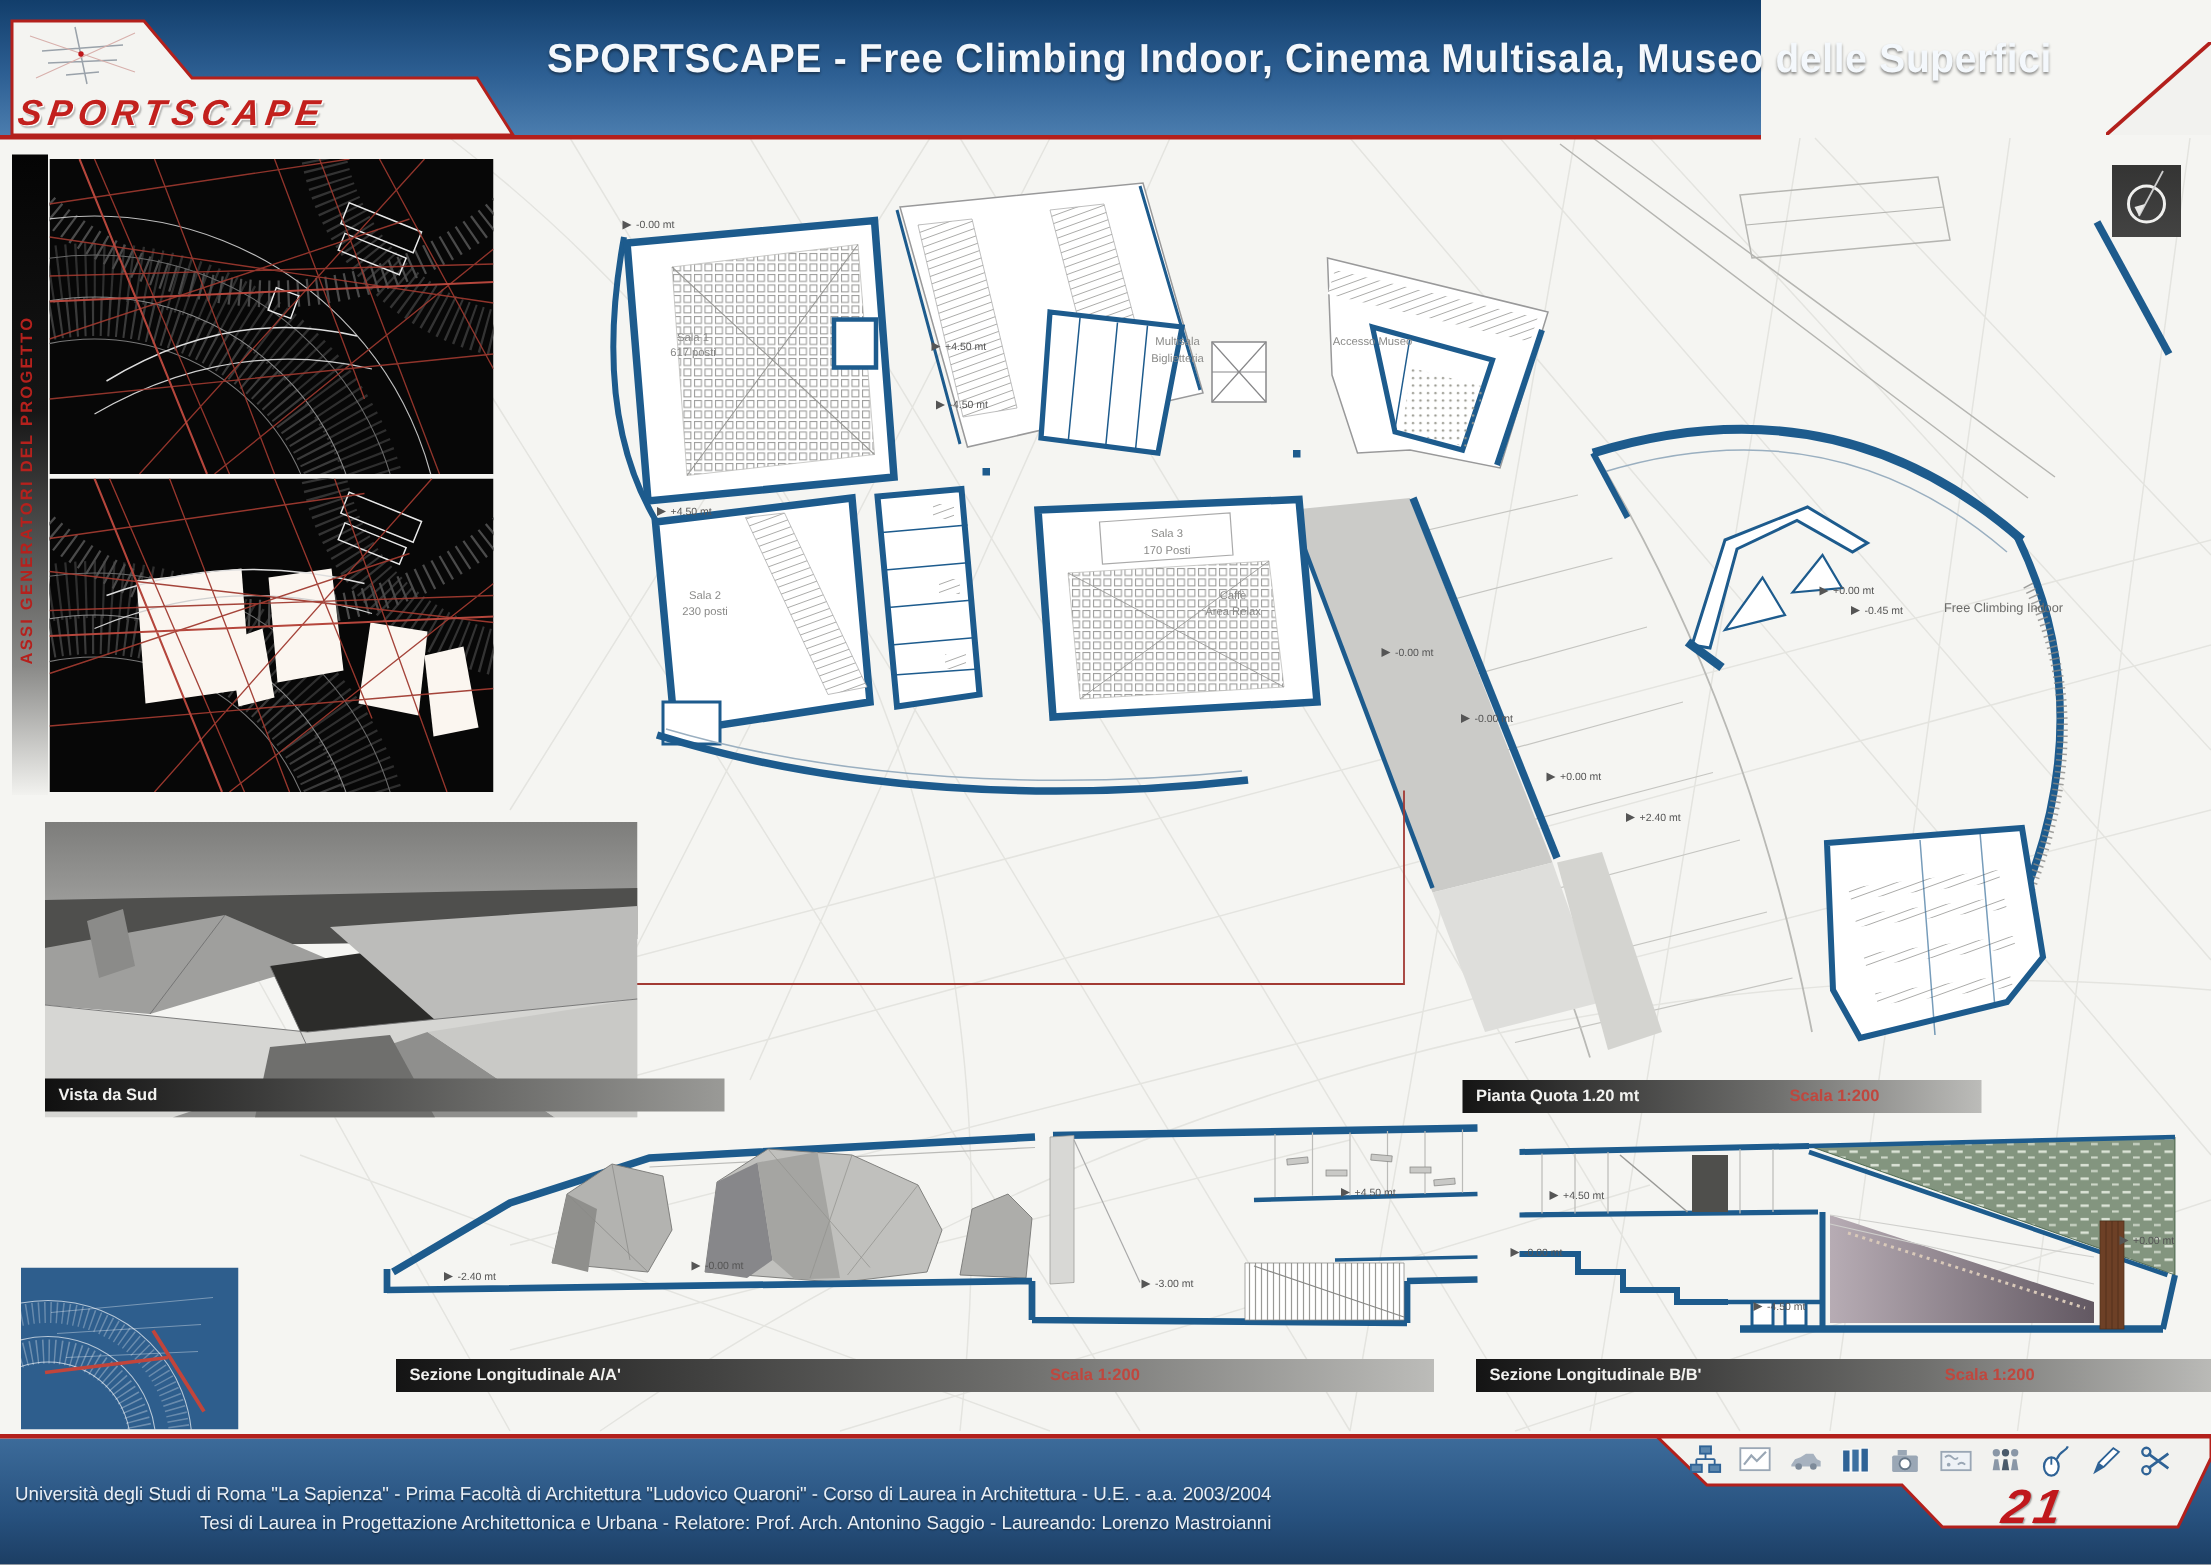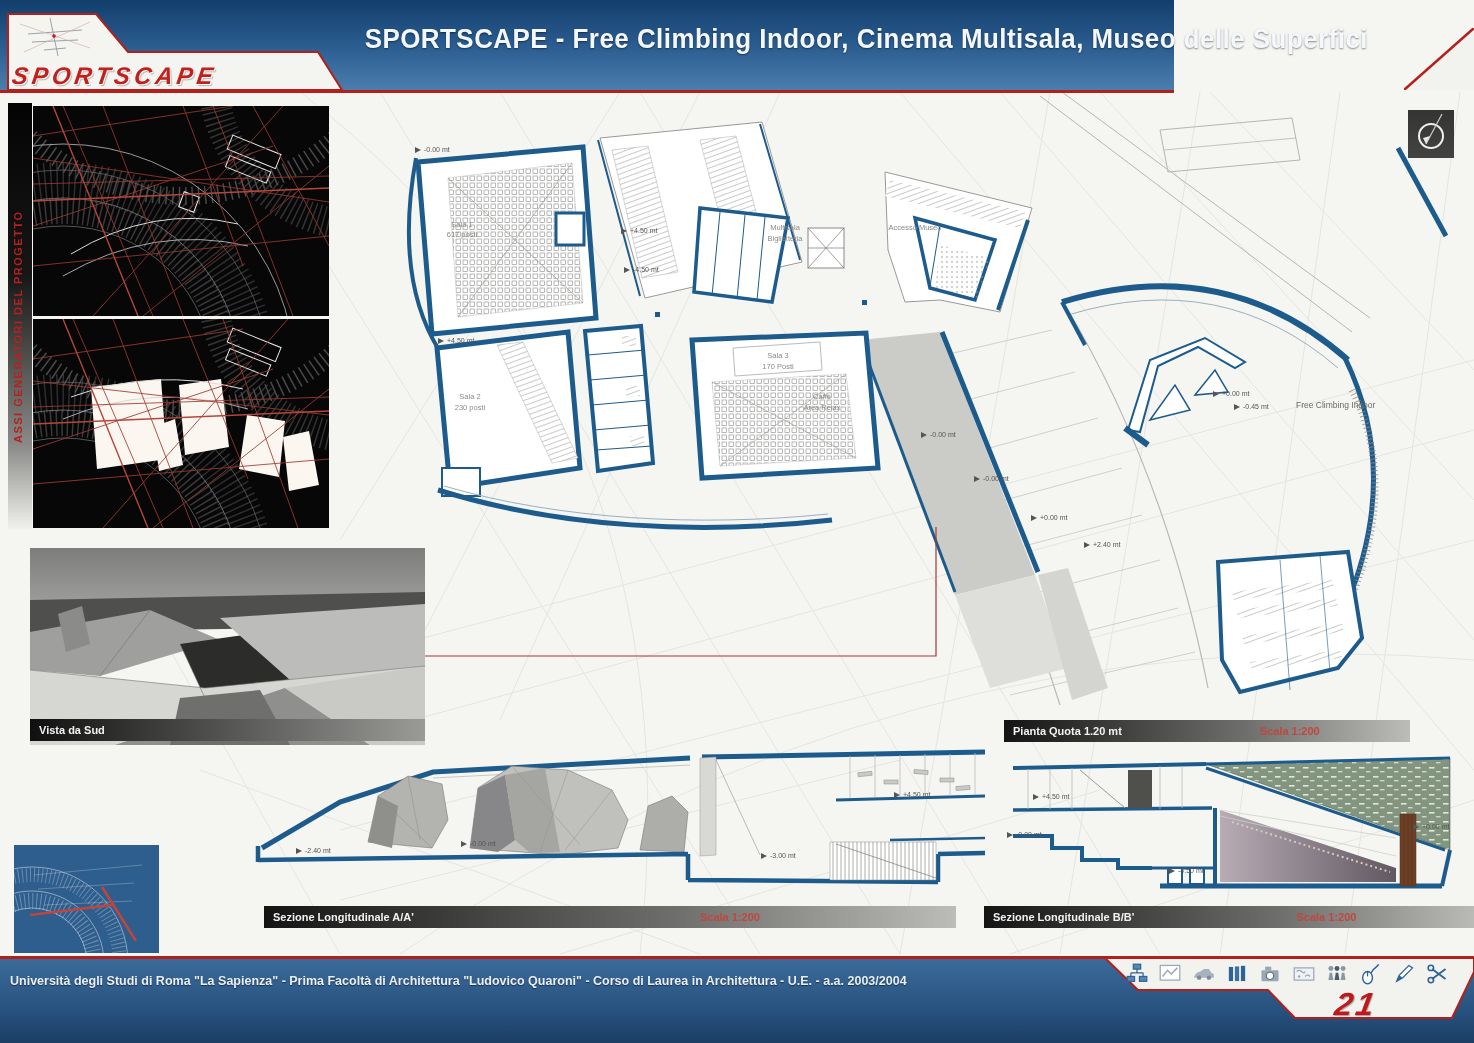--- a/index.html
+++ b/index.html
@@ -26,22 +26,22 @@
     color:#b5211d;font-size:11px;font-weight:bold;letter-spacing:1.5px;white-space:nowrap;}
   
   .cbar{height:22px;background:linear-gradient(90deg,#141414 0%,#6f6f6d 60%,#bcbcb9 100%);
     color:#f2f2f0;font-size:11px;font-weight:bold;line-height:22px;}
   .cbar .lab{position:absolute;left:9px;top:0;white-space:nowrap;}
   .cbar .scl{position:absolute;left:63%;top:0;color:#c0473e;white-space:nowrap;}
   
   #footer{left:0;top:956px;width:1474px;height:87px;
     background:linear-gradient(180deg,#3c6b9a 0%,#27517e 60%,#1b3c61 100%);
     border-top:3px solid #b3201c;}
-  #footer .ftext{position:absolute;left:10px;top:13px;color:#e9eff6;
-    font-size:12.5px;font-weight:bold;line-height:19px;
+  #footer .ftext{position:absolute;left:10px;top:28px;color:#e9eff6;
+    font-size:12.5px;font-weight:normal;line-height:19px;
     text-shadow:0 1px 1px rgba(0,0,0,.5);white-space:nowrap;text-align:right;}
   #icon-row{left:1124px;top:960px;width:326px;height:28px;display:flex;
     align-items:center;justify-content:space-between;}
   #icon-row .ic{width:26px;height:22px;}
   #page-num{left:1300px;top:986px;width:112px;text-align:center;
     font-size:32px;font-weight:900;font-style:italic;letter-spacing:3px;color:#c0181c;
     text-shadow:-1px -1px 0 #f2f2ef,1px 1px 1px rgba(0,0,0,.35);transform:skewX(-10deg);}
   
   .mk path{fill:#555;}
   .mk text{font-size:7px;fill:#555;}
@@ -426,33 +426,33 @@
     <polygon points="0,84 120,62 190,92 70,128 0,122" fill="#9f9f9d"></polygon>
     <polygon points="28,66 52,58 60,96 36,104" fill="#8b8b89"></polygon>
     <polygon points="150,96 235,84 268,138 175,150" fill="#2c2c2a"></polygon>
     <polygon points="190,70 395,56 395,118 260,132" fill="#bcbcba"></polygon>
     <polygon points="0,122 175,140 395,118 395,197 0,197" fill="#d6d6d3"></polygon>
     <polygon points="85,197 255,140 340,197" fill="#8f8f8d"></polygon>
     <polygon points="150,150 230,142 260,197 140,197" fill="#6f6f6d"></polygon>
     <polygon points="255,140 395,118 395,197 340,197" fill="#c9c9c6"></polygon>
     <path d="M0,122 L175,140 L395,118 M150,96 L175,150 M120,62 L70,128" stroke="#707070" stroke-width="0.6" fill="none"></path>
   </svg>
-  <div class="abs cbar" style="left:30px;top:719px;width:395px;z-index:3;background:linear-gradient(90deg,#101010,#9a9a97);">
+  <div class="abs cbar" style="left:30px;top:719px;width:453px;z-index:3;background:linear-gradient(90deg,#101010,#9a9a97);">
     <span class="lab">Vista da Sud</span>
   </div>
 
   <svg class="abs" style="left:1408px;top:110px;z-index:2;" width="46" height="48" viewBox="0 0 46 48">
     <rect width="46" height="48" fill="#0d0d0d"></rect>
     <rect width="46" height="48" fill="url(#gSky)" opacity="0.35"></rect>
     <circle cx="23" cy="26" r="12" fill="none" stroke="#f0f0ee" stroke-width="2"></circle>
     <line x1="34" y1="4" x2="18" y2="34" stroke="#cccccc" stroke-width="1.2"></line>
     <polygon points="18,34 22,26 15,28" fill="#e8e8e6"></polygon>
   </svg>
 
-  <div class="abs cbar" style="left:1004px;top:720px;width:406px;z-index:2;">
+  <div class="abs cbar" style="left:975px;top:720px;width:346px;z-index:2;">
     <span class="lab">Pianta Quota 1.20 mt</span>
     <span class="scl">Scala 1:200</span>
   </div>
 
   <svg class="abs" style="left:14px;top:845px;z-index:2;" width="145" height="108" viewBox="0 0 145 108">
     <rect width="145" height="108" fill="#2e5e8d"></rect>
     <g fill="none">
       <circle cx="18" cy="118" r="62" stroke="rgba(255,255,255,0.3)" stroke-width="16" stroke-dasharray="1,3"></circle>
       <circle cx="18" cy="118" r="88" stroke="rgba(255,255,255,0.28)" stroke-width="14" stroke-dasharray="1,3"></circle>
       <circle cx="18" cy="118" r="55" stroke="rgba(255,255,255,0.65)" stroke-width="0.7"></circle>
@@ -469,20 +469,21 @@
     <span class="scl">Scala 1:200</span>
   </div>
   <div class="abs cbar" style="left:984px;top:906px;width:496px;z-index:2;">
     <span class="lab">Sezione Longitudinale B/B'</span>
     <span class="scl">Scala 1:200</span>
   </div>
 
   <div id="footer" class="abs" style="z-index:3;">
     <div class="ftext">
       <div>Università degli Studi di Roma "La Sapienza" - Prima Facoltà di Architettura "Ludovico Quaroni" - Corso di Laurea in Architettura - U.E. - a.a. 2003/2004</div>
+      <div>Tesi di Laurea in Progettazione Architettonica e Urbana - Relatore: Prof. Arch. Antonino Saggio - Laureando: Lorenzo Mastroianni</div>
     </div>
   </div>
 
   <svg class="abs" style="left:1090px;top:950px;z-index:4;" width="384" height="78" viewBox="0 0 384 78">
     <polygon points="15,8 384,8 384,22 362,68 205,68 178,40 48,40" fill="#f2f2ef" stroke="#b3201c" stroke-width="2"></polygon>
   </svg>
 
   <div id="icon-row" class="abs" style="z-index:5;">
     <svg class="ic" viewBox="0 0 18 18">
         <g stroke="#2f6396" stroke-width="1" fill="#5b87ae">

